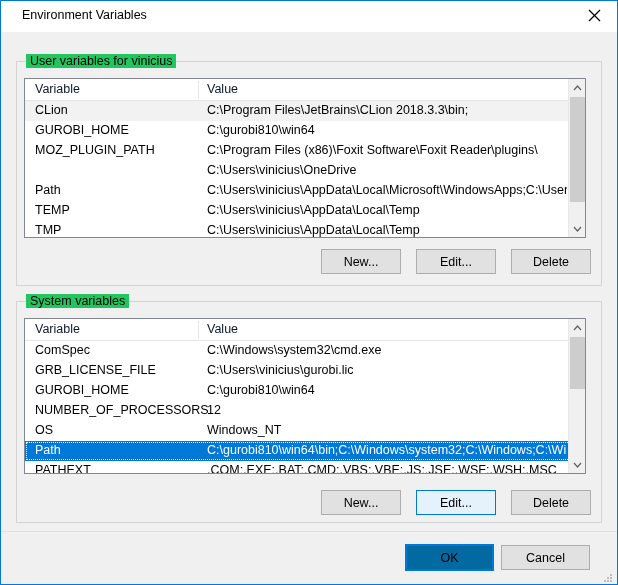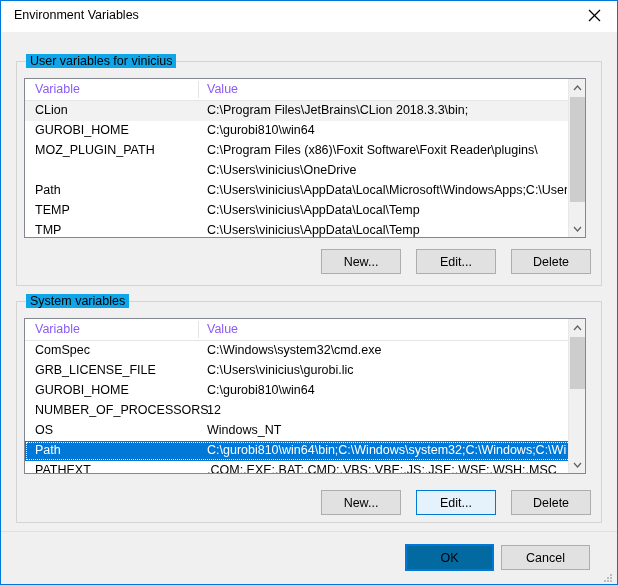--- a/index.html
+++ b/index.html
@@ -23,21 +23,21 @@
   #titlebar {
     position: absolute;
     left: 0; top: 0;
     width: 616px;
     height: 30px;
     background: #ffffff;
     border-bottom: 1px solid #ffffff;
   }
   #title-text {
     position: absolute;
-    left: 13px;
+    left: 21px;
     top: 7px;
     font-size: 12.5px;
     color: #000000;
     white-space: nowrap;
   }
   #close-button {
     position: absolute;
     right: 0;
     top: 0;
     width: 46px;
@@ -53,21 +53,21 @@
   .groupbox {
     position: absolute;
     box-sizing: border-box;
     border: 1px solid #d4d4d4;
     background: transparent;
   }
   .group-legend {
     position: absolute;
     top: -8px;
     left: 9px;
-    background: #0ea5e9;
+    background: #22c55e;
     padding: 0 4px;
     font-size: 12.5px;
     color: #000000;
     white-space: nowrap;
   }
 
   
   .listview {
     position: absolute;
     box-sizing: border-box;
@@ -78,21 +78,21 @@
   .list-header {
     position: relative;
     height: 21px;
     background: #ffffff;
     border-bottom: 1px solid #e5e5e5;
   }
   .hdr-cell {
     position: absolute;
     top: 3px;
     font-size: 12.5px;
-    color: #8b5cf6;
+    color: #0f172a;
     white-space: nowrap;
   }
   .hdr-divider {
     position: absolute;
     top: 2px;
     width: 1px;
     height: 17px;
     background: #e5e5e5;
   }
   .rows {

